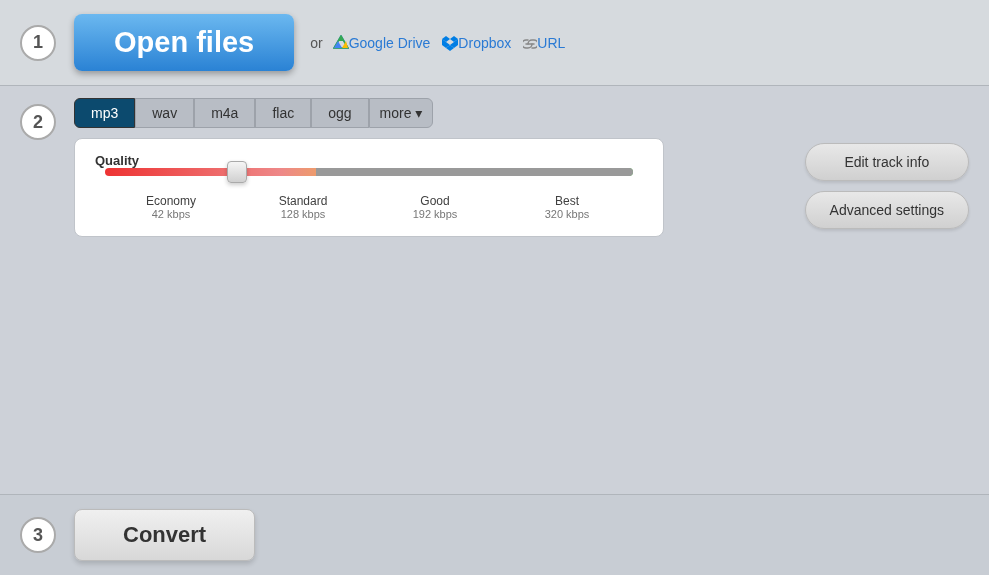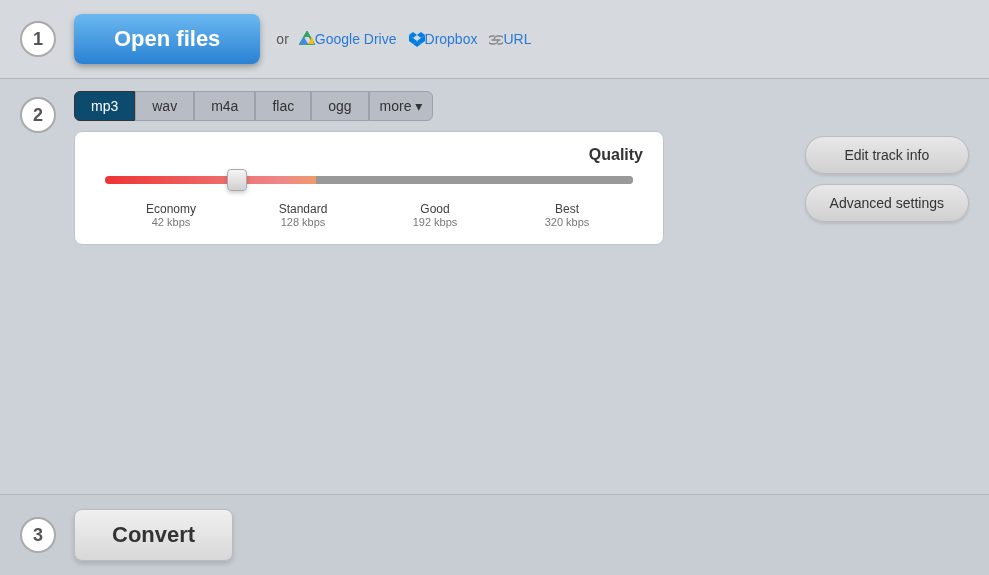--- a/index.html
+++ b/index.html
@@ -36,21 +36,21 @@
       padding: 14px 20px;
       display: flex;
       align-items: center;
       border-bottom: 1px solid #b0b5bb;
       flex-shrink: 0;
     }
 
     .open-files-btn {
       background: linear-gradient(to bottom, #6bb8f0, #2a82d4);
       color: white;
-      font-size: 22px;
+      font-size: 29px;
       font-weight: bold;
       border: none;
       border-radius: 8px;
       padding: 12px 40px;
       cursor: pointer;
       box-shadow: 0 3px 6px rgba(0,0,0,0.3);
       margin-right: 16px;
     }
 
     .or-text {
@@ -146,25 +146,24 @@
     
     .quality-panel {
       background: white;
       border-radius: 8px;
       padding: 14px 20px 16px 20px;
       border: 1px solid #c0c4ca;
       max-width: 590px;
     }
 
     .quality-label {
-      text-align: right;
-      font-size: 16px;
+      text-align: left;
+      font-size: 13px;
       font-weight: bold;
       color: #333;
-      margin-bottom: 12px;
     }
 
     
     .quality-slider-container {
       position: relative;
       margin: 0 10px;
     }
 
     .slider-track {
       width: 100%;
@@ -247,21 +246,21 @@
       padding: 14px 20px;
       display: flex;
       align-items: center;
       flex-shrink: 0;
     }
 
     .convert-btn {
       background: linear-gradient(to bottom, #f0f0f0, #d8d8d8);
       border: 1px solid #bbb;
       border-radius: 8px;
-      padding: 12px 37px;
+      padding: 12px 48px;
       font-size: 22px;
       font-weight: bold;
       color: #333;
       cursor: pointer;
       box-shadow: 0 3px 5px rgba(0,0,0,0.15);
     }
   </style>
 </head>
 <body>
 

